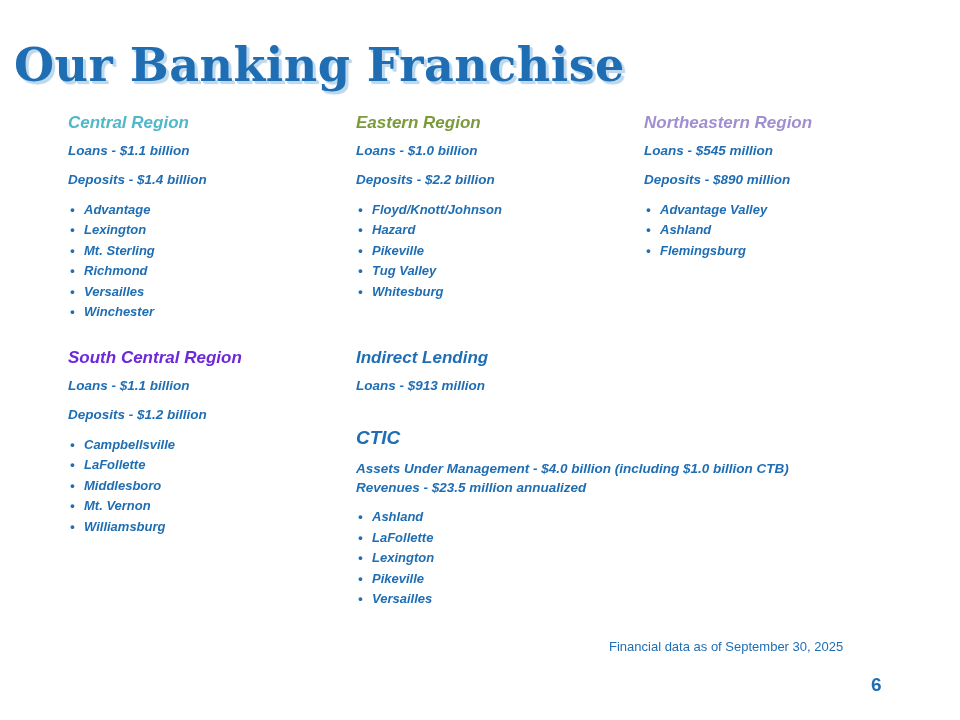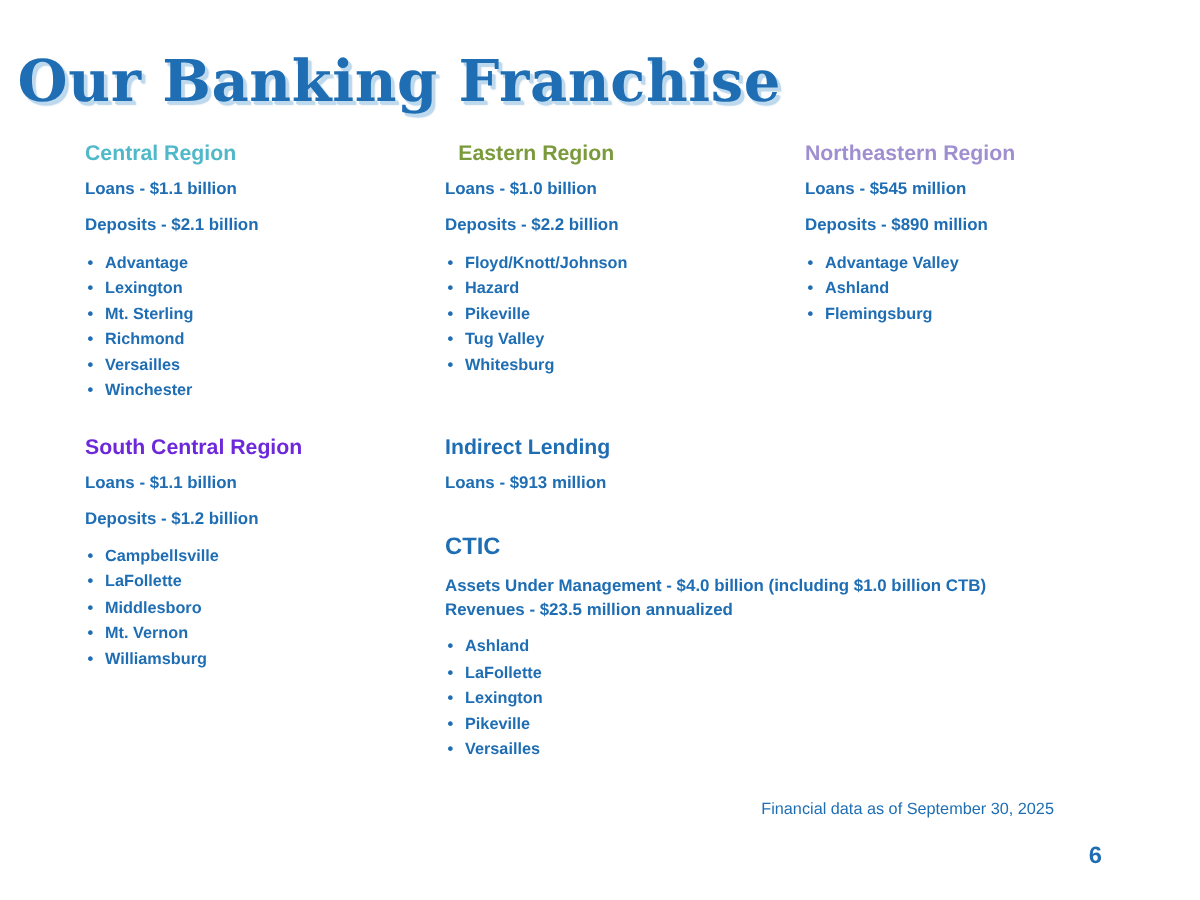--- a/index.html
+++ b/index.html
@@ -26,36 +26,37 @@
     font-family: "DejaVu Serif", "Liberation Serif", serif;
     font-size: 46px;
     font-weight: bold;
     color: #1f6eb4;
     letter-spacing: 0.5px;
     text-shadow: 2px 2px 0 #bcd9ee, 3px 3px 1px rgba(120,170,210,0.5);
   }
 
   .col {
     position: absolute;
+    font-style: italic;
   }
   .col-a { left: 68px; }
   .col-b { left: 356px; }
   .col-c { left: 644px; }
 
   .row-top { top: 113px; }
   .row-bottom { top: 348px; }
 
   .region-head {
     font-size: 17px;
     font-weight: bold;
     margin: 0 0 10px 0;
     line-height: 1.2;
   }
   .head-central { color: #4fb8c9; }
-  .head-eastern { color: #7a9a3c; text-align: center; }
+  .head-eastern { color: #7a9a3c; }
   .head-northeastern { color: #a08fd0; }
   .head-southcentral { color: #6d28d9; }
   .head-indirect { color: #1f6eb4; }
   .head-ctic { color: #1f6eb4; font-size: 19px; }
 
   .stat {
     font-size: 13.5px;
     font-weight: bold;
     color: #1f6eb4;
     margin: 0 0 12px 0;
@@ -115,21 +116,21 @@
 </head>
 <body>
 
 <div class="slide">
 
   <div class="slide-title">Our Banking Franchise</div>
 
   <div class="col col-a row-top">
     <div class="region-head head-central">Central Region</div>
     <div class="stat">Loans - $1.1 billion</div>
-    <div class="stat">Deposits - $2.1 billion</div>
+    <div class="stat">Deposits - $1.4 billion</div>
     <ul class="city-list">
       <li>Advantage</li>
       <li>Lexington</li>
       <li>Mt. Sterling</li>
       <li>Richmond</li>
       <li>Versailles</li>
       <li>Winchester</li>
     </ul>
   </div>
 

